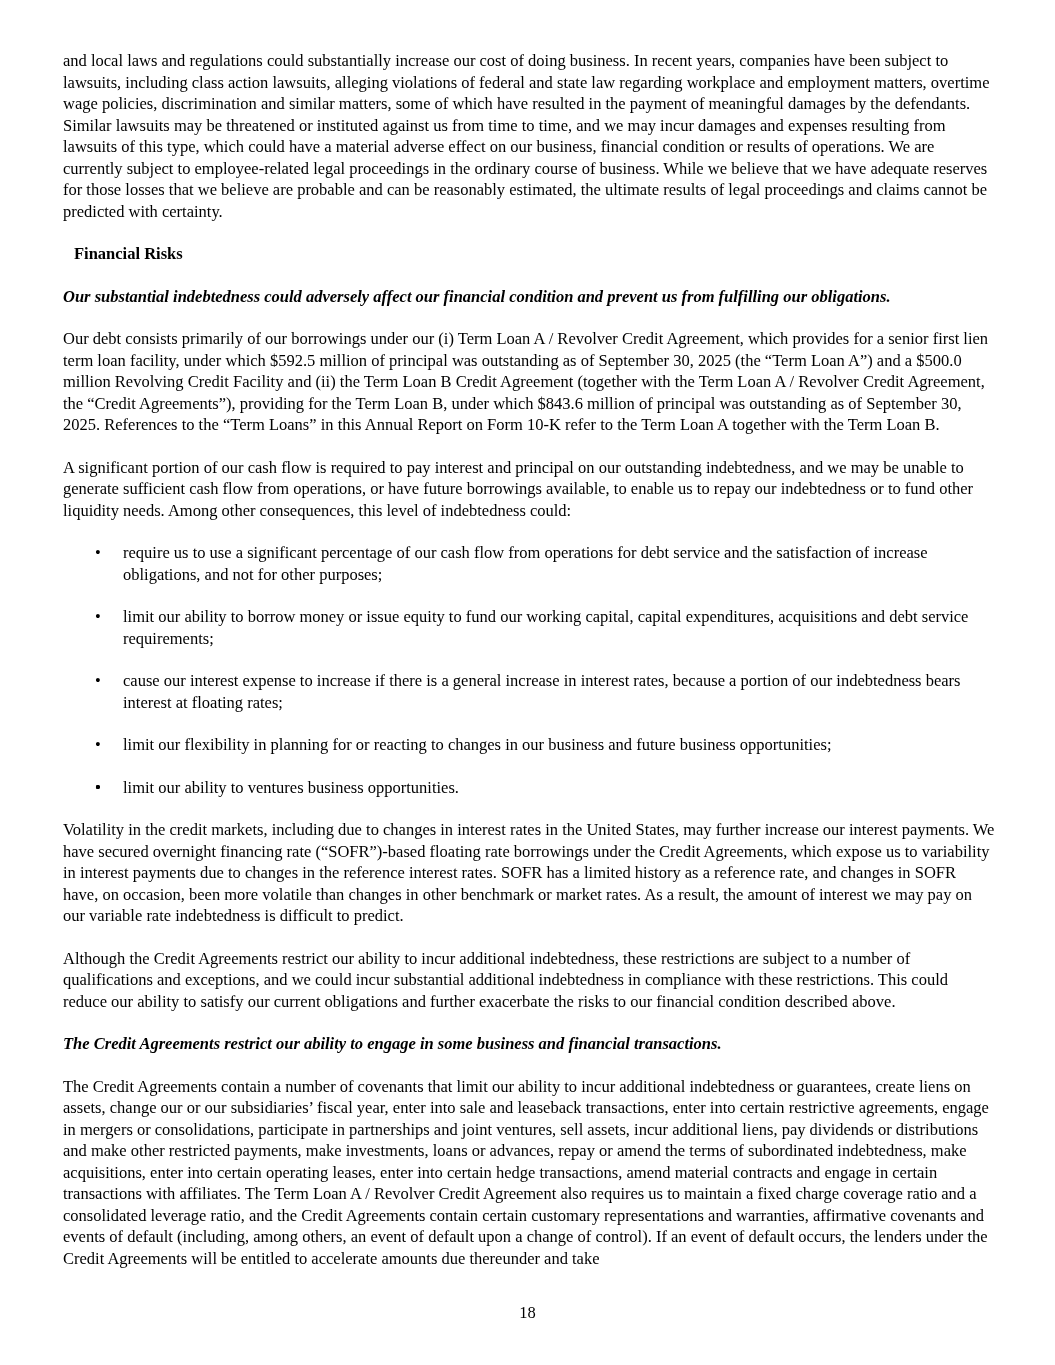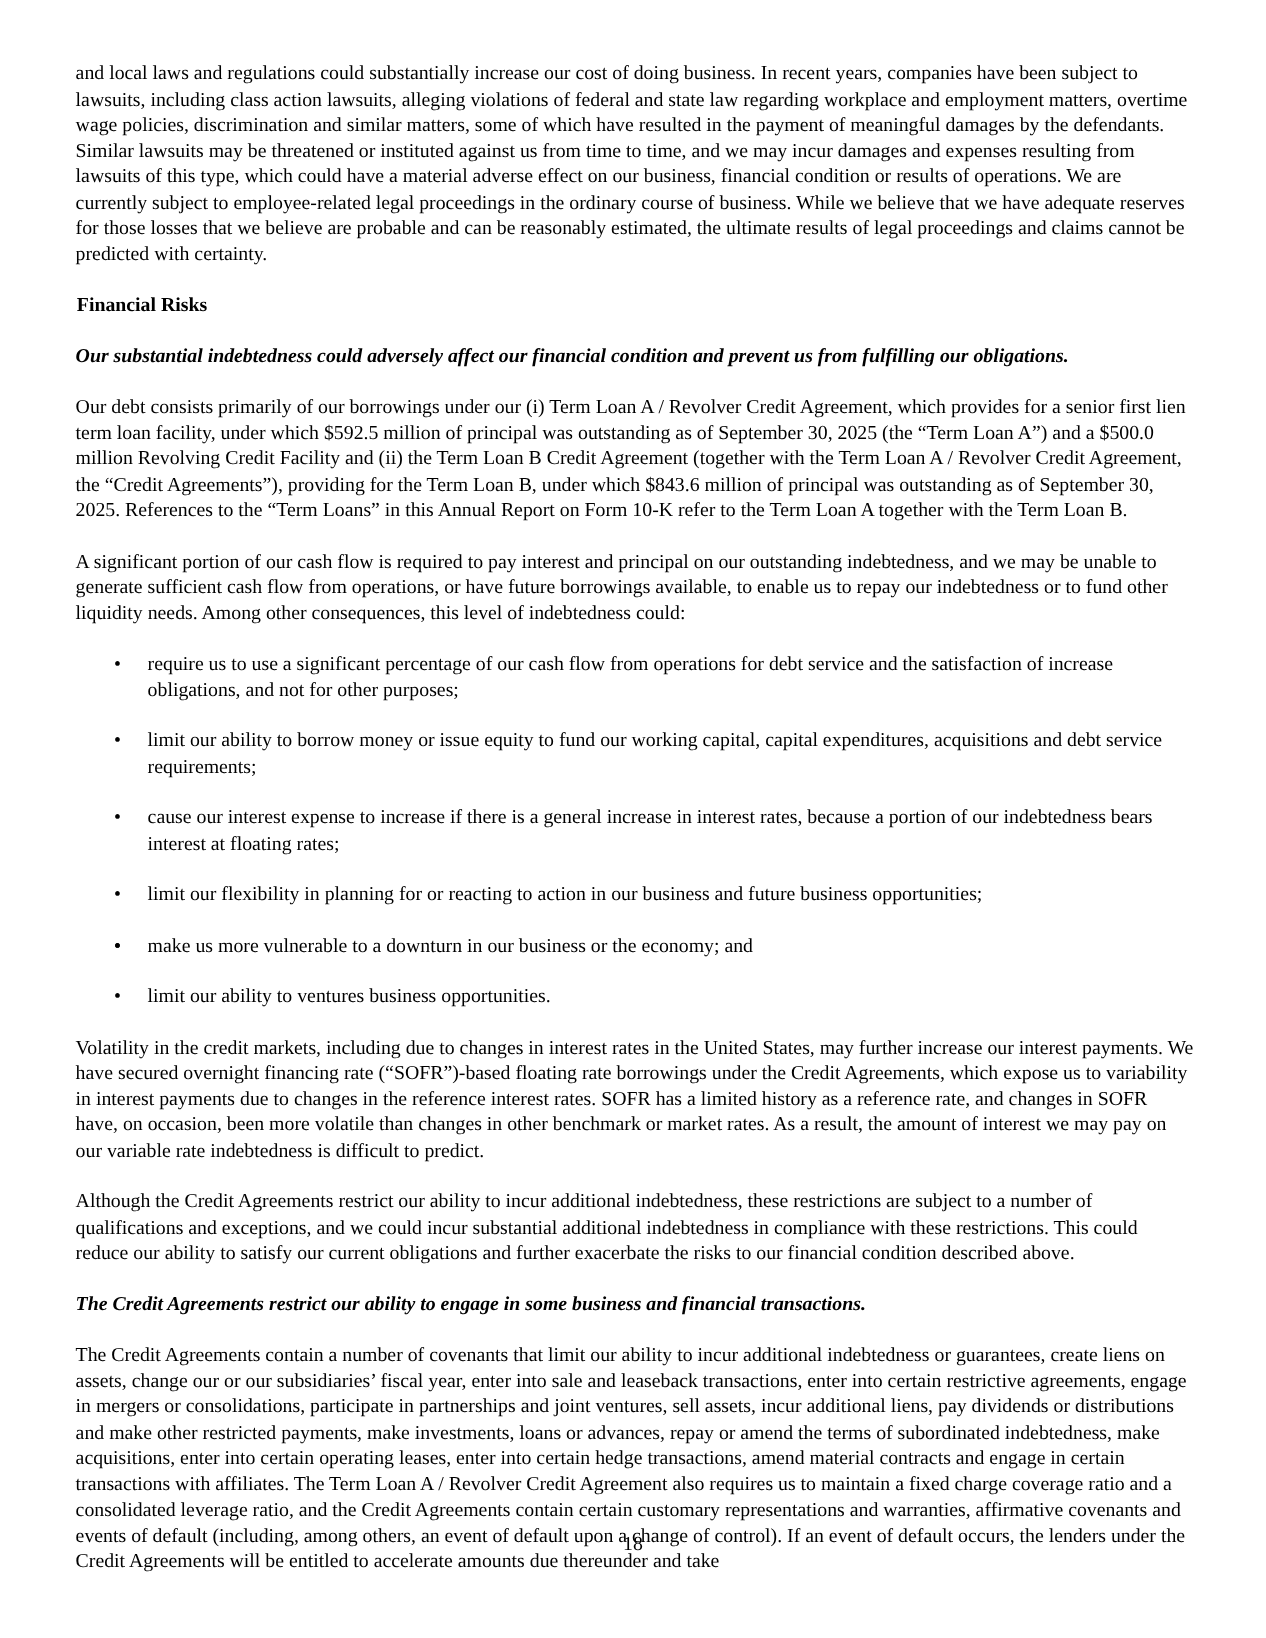--- a/index.html
+++ b/index.html
@@ -20,21 +20,21 @@
     line-height: 21.5px;
     overflow: hidden;
   }
   .para {
     margin: 0 0 21px 0;
     text-align: left;
   }
   .section-heading {
     font-size: 16.5px;
     font-weight: bold;
-    margin: 0 0 21px 1px;
+    margin: 0 0 21px 11px;
   }
   .risk-heading {
     font-size: 16.5px;
     font-weight: bold;
     font-style: italic;
     margin: 0 0 21px 0;
     font-family: Liberation Serif, serif;
   }
   ul.bullet-list {
     list-style: none;
@@ -46,21 +46,21 @@
     padding-left: 60px;
     margin: 0 0 21px 0;
   }
   ul.bullet-list .marker {
     position: absolute;
     left: 32px;
     top: 0;
   }
   .page-number {
     position: absolute;
-    bottom: 36px;
+    bottom: 10px;
     left: 0;
     width: 100%;
     text-align: center;
     font-size: 16.5px;
   }
 </style>
 </head>
 <body>
 
 <div class="page">
@@ -83,28 +83,27 @@
     <li>
       <span class="marker">•</span>
       <span>limit our ability to borrow money or issue equity to fund our working capital, capital expenditures, acquisitions and debt service requirements;</span>
     </li>
     <li>
       <span class="marker">•</span>
       <span>cause our interest expense to increase if there is a general increase in interest rates, because a portion of our indebtedness bears interest at floating rates;</span>
     </li>
     <li>
       <span class="marker">•</span>
-      <span>limit our flexibility in planning for or reacting to action in our business and future business opportunities;</span>
+      <span>limit our flexibility in planning for or reacting to changes in our business and future business opportunities;</span>
     </li>
     <li>
       <span class="marker">•</span>
     </li>
     <li>
       <span class="marker">•</span>
-      <span>make us more vulnerable to a downturn in our business or the economy; and</span>
     </li>
     <li>
       <span class="marker">•</span>
       <span>limit our ability to ventures business opportunities.</span>
     </li>
   </ul>
 
   <p class="para">Volatility in the credit markets, including due to changes in interest rates in the United States, may further increase our interest payments. We have secured overnight financing rate (“SOFR”)-based floating rate borrowings under the Credit Agreements, which expose us to variability in interest payments due to changes in the reference interest rates. SOFR has a limited history as a reference rate, and changes in SOFR have, on occasion, been more volatile than changes in other benchmark or market rates. As a result, the amount of interest we may pay on our variable rate indebtedness is difficult to predict.</p>
 
   <p class="para">Although the Credit Agreements restrict our ability to incur additional indebtedness, these restrictions are subject to a number of qualifications and exceptions, and we could incur substantial additional indebtedness in compliance with these restrictions. This could reduce our ability to satisfy our current obligations and further exacerbate the risks to our financial condition described above.</p>

